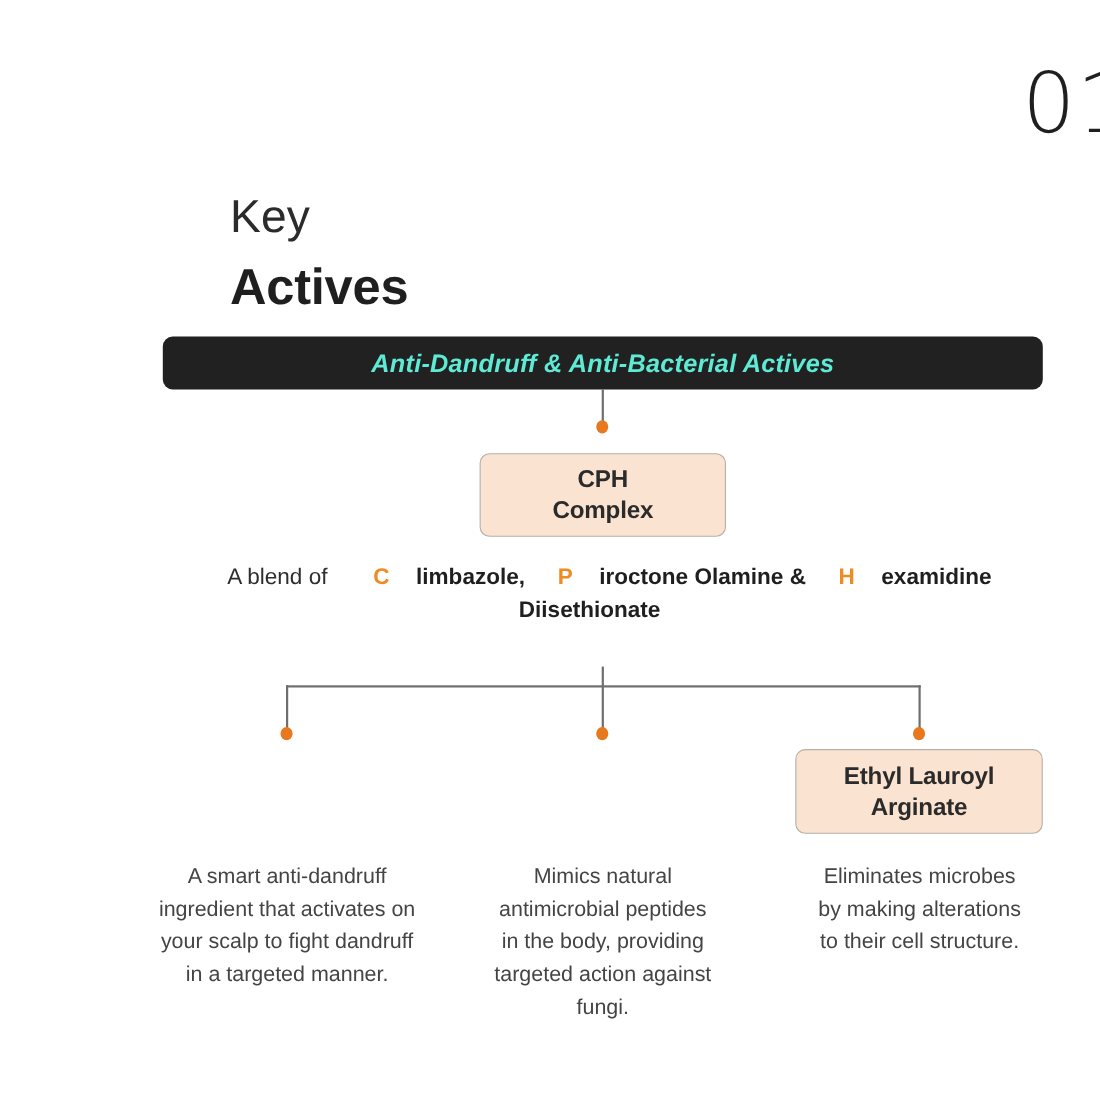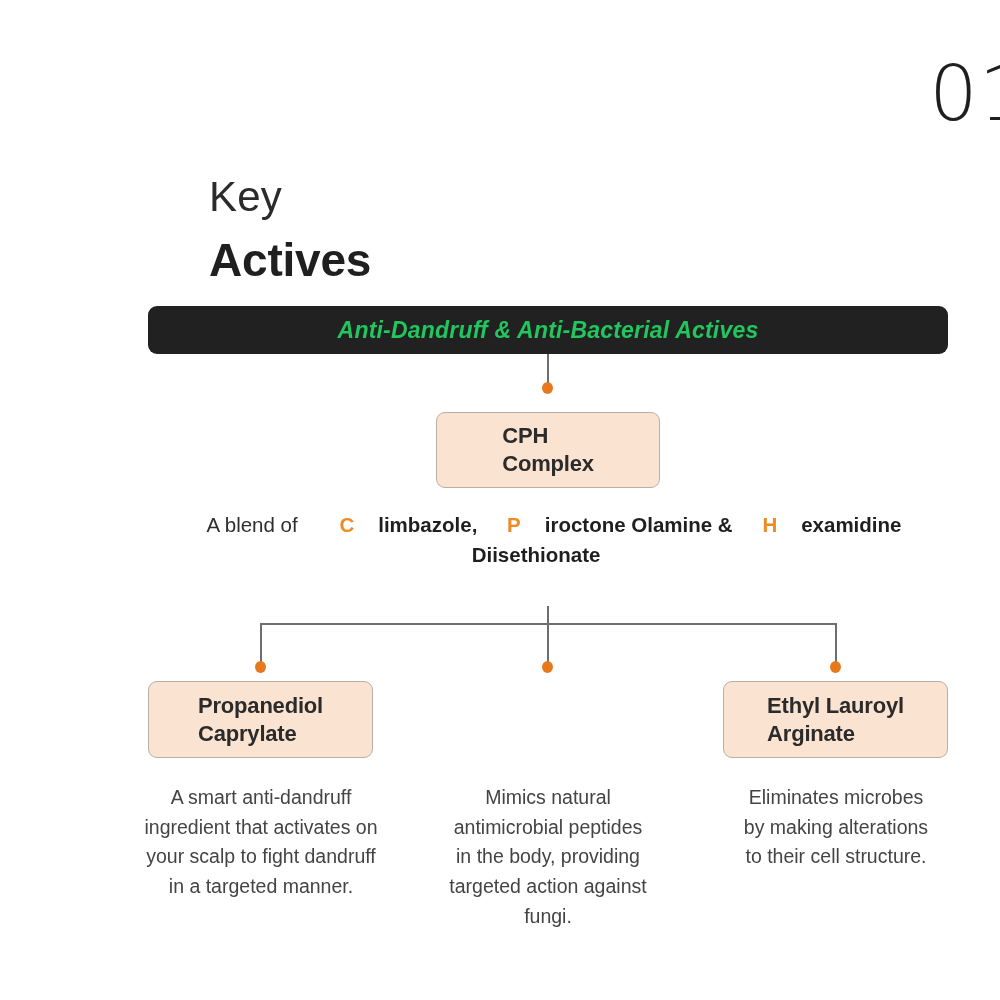--- a/index.html
+++ b/index.html
@@ -70,21 +70,21 @@
     top: 258px;
     width: 800px;
     height: 48px;
     background: #212121;
     border-radius: 9px;
     display: flex;
     align-items: center;
     justify-content: center;
   }
   .banner-text {
-    color: #22c55e;
+    color: #5eead4;
     font-size: 23px;
     font-weight: 700;
     font-style: italic;
     letter-spacing: 0.2px;
   }
 
   
   .v-line {
     position: absolute;
     width: 2px;
@@ -105,20 +105,21 @@
 
   
   .pbox {
     position: absolute;
     background: #fae3d0;
     border: 1px solid #b8b0a8;
     border-radius: 9px;
     display: flex;
     align-items: center;
     justify-content: center;
+    text-align: center;
   }
   .pbox-label {
     font-size: 22px;
     font-weight: 700;
     color: #2b2b2b;
     line-height: 1.27;
     letter-spacing: -0.2px;
   }
 
   #box-cph { left: 388px; top: 364px; width: 224px; height: 76px; }
@@ -200,26 +201,20 @@
 
   <div class="v-line" style="left:499px; top:558px; height:18px;"></div>
   <div class="h-line" style="left:212px; top:575px; width:577px;"></div>
   <div class="v-line" style="left:212px; top:575px; height:41px;"></div>
   <div class="v-line" style="left:499px; top:575px; height:41px;"></div>
   <div class="v-line" style="left:787px; top:575px; height:41px;"></div>
   <div class="dot" style="left:207px; top:613px;"></div>
   <div class="dot" style="left:494px; top:613px;"></div>
   <div class="dot" style="left:782px; top:613px;"></div>
 
-  <div class="pbox" id="box-prop">
-    <div class="pbox-label">
-      <span>Propanediol</span><br>
-      <span>Caprylate</span>
-    </div>
-  </div>
 
 
   <div class="pbox" id="box-ethyl">
     <div class="pbox-label">
       <span>Ethyl Lauroyl</span><br>
       <span>Arginate</span>
     </div>
   </div>
 
   <div class="desc" id="desc-prop">A smart anti-dandruff ingredient that activates on your scalp to fight dandruff in a targeted manner.</div>

